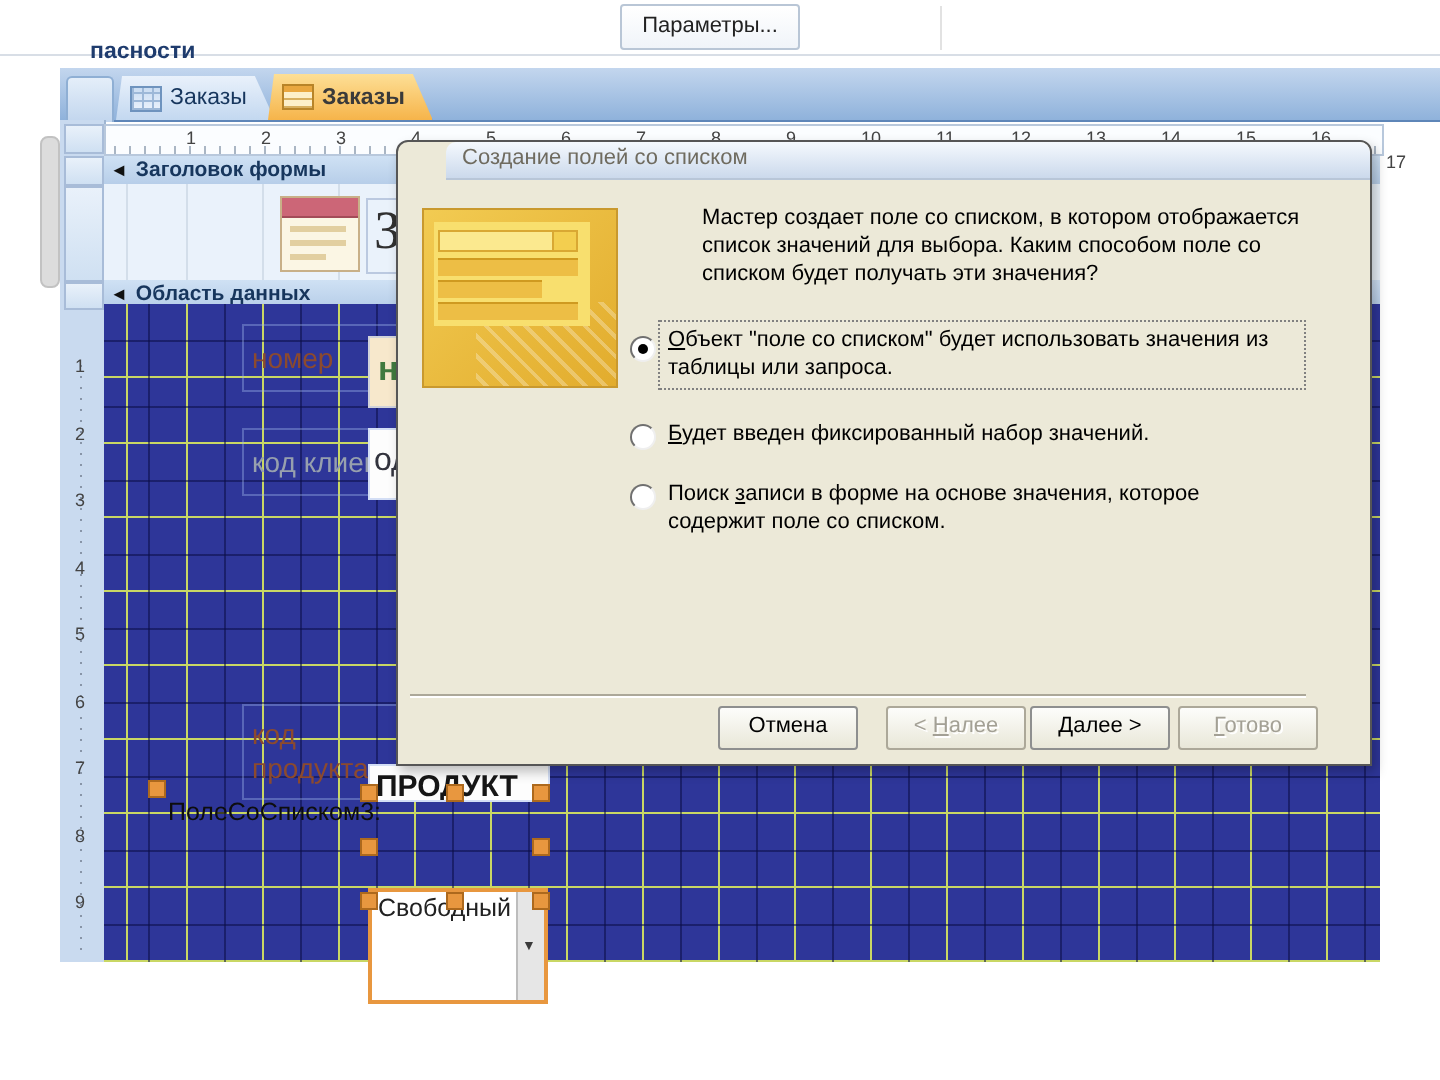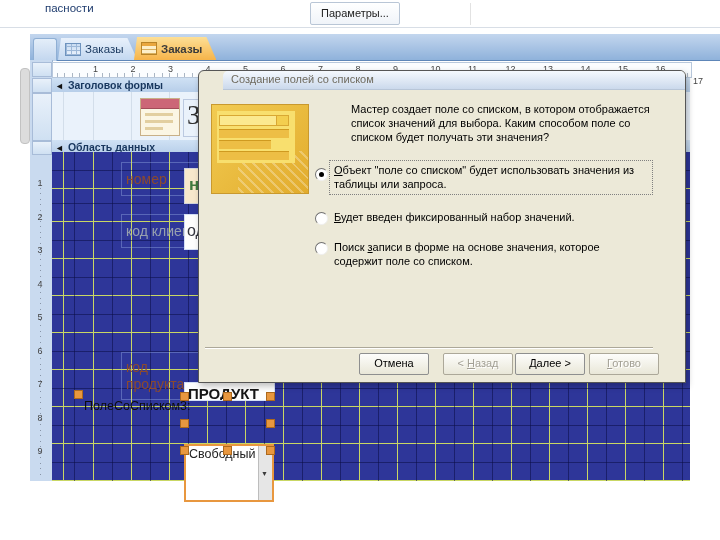--- a/index.html
+++ b/index.html
@@ -2,21 +2,21 @@
 <html><head>
 <meta charset="utf-8">
 <style>
   html,body{margin:0;padding:0;}
   .screen{position:relative;width:720px;height:540px;background:#ffffff;overflow:hidden;
           font-family:"Liberation Sans",sans-serif;color:#1a1a1a;}
   .abs{position:absolute;}
 
   
   .msgbar{left:0;top:6;width:720px;height:27px;background:#fff;border-bottom:1px solid #D8DEE6;}
-  .msg-prefix{left:5px;top:2px;font-size:11.5px;font-weight:normal;color:#1F3C6E;padding-left:40px;}
+  .msg-prefix{left:5px;top:20px;font-size:11.5px;font-weight:bold;color:#1F3C6E;padding-left:40px;}
   .msg-text{left:68px;top:6px;font-size:11.5px;color:#222;}
   .options-btn{left:310px;top:2px;width:88px;height:21px;background:linear-gradient(#ffffff,#F0F4F9);
       border:1px solid #B9C6D6;border-radius:2px;font-size:11px;color:#222;text-align:center;line-height:20px;}
   .msg-sep{left:470px;top:3px;width:1px;height:22px;background:#E2E2E2;}
   .corner-gray{left:688px;top:0;width:32px;height:11px;background:#CDD5E2;}
 
   
   .tabbar{left:30px;top:34px;width:690px;height:26px;
       background:linear-gradient(#C3D6EE,#8FB2DB);border-bottom:1px solid #5E86B8;}
   .tab-stub{left:3px;top:4px;width:22px;height:22px;background:linear-gradient(#E4EEF9,#C2D6EE);
@@ -267,21 +267,21 @@
       <div class="abs opt-text" style="left:135px;top:151px;width:314px;">
         <span>Поиск </span><span class="u">з</span><span>аписи в форме на основе значения, которое содержит поле со списком.</span>
       </div>
 
       <div class="abs dlg-sep"></div>
 
       <div class="abs dlg-btn" style="left:160px;">
         <span></span><span class="u"></span><span>Отмена</span>
       </div>
       <div class="abs dlg-btn disabled" style="left:244px;">
-        <span>&lt; </span><span class="u">Н</span><span>азад</span>
+        <span>&lt; </span><span class="u">Н</span><span>алее</span>
       </div>
       <div class="abs dlg-btn" style="left:316px;">
         <span></span><span class="u">Д</span><span>алее &gt;</span>
       </div>
       <div class="abs dlg-btn disabled" style="left:390px;">
         <span></span><span class="u">Г</span><span>отово</span>
       </div>
     </div>
   </div>
 

